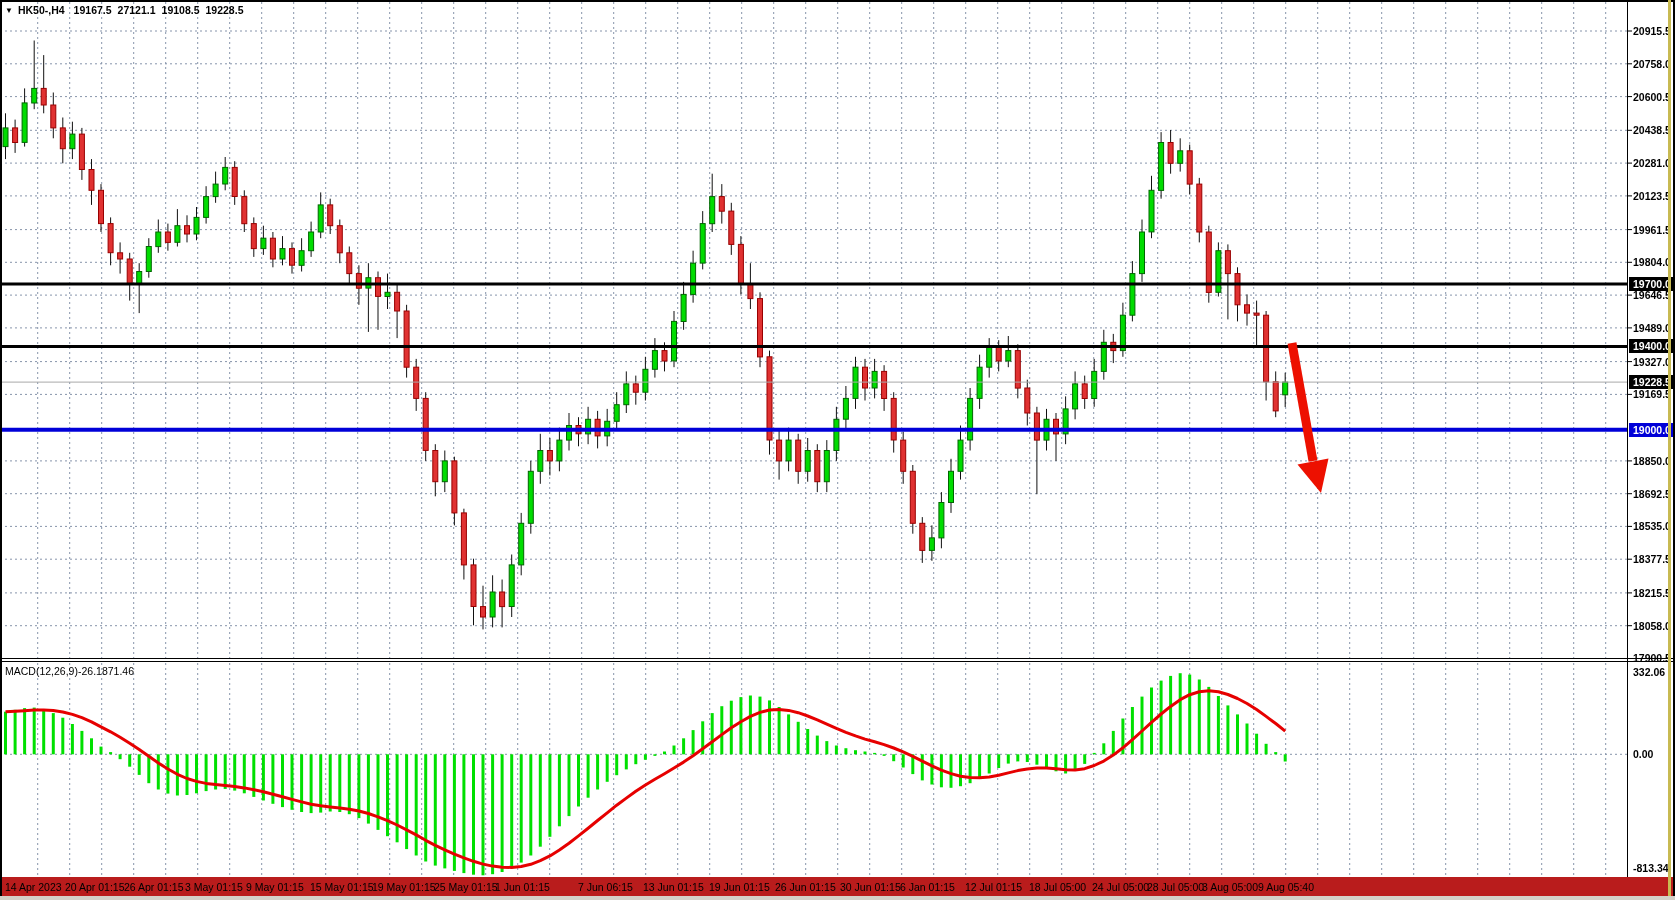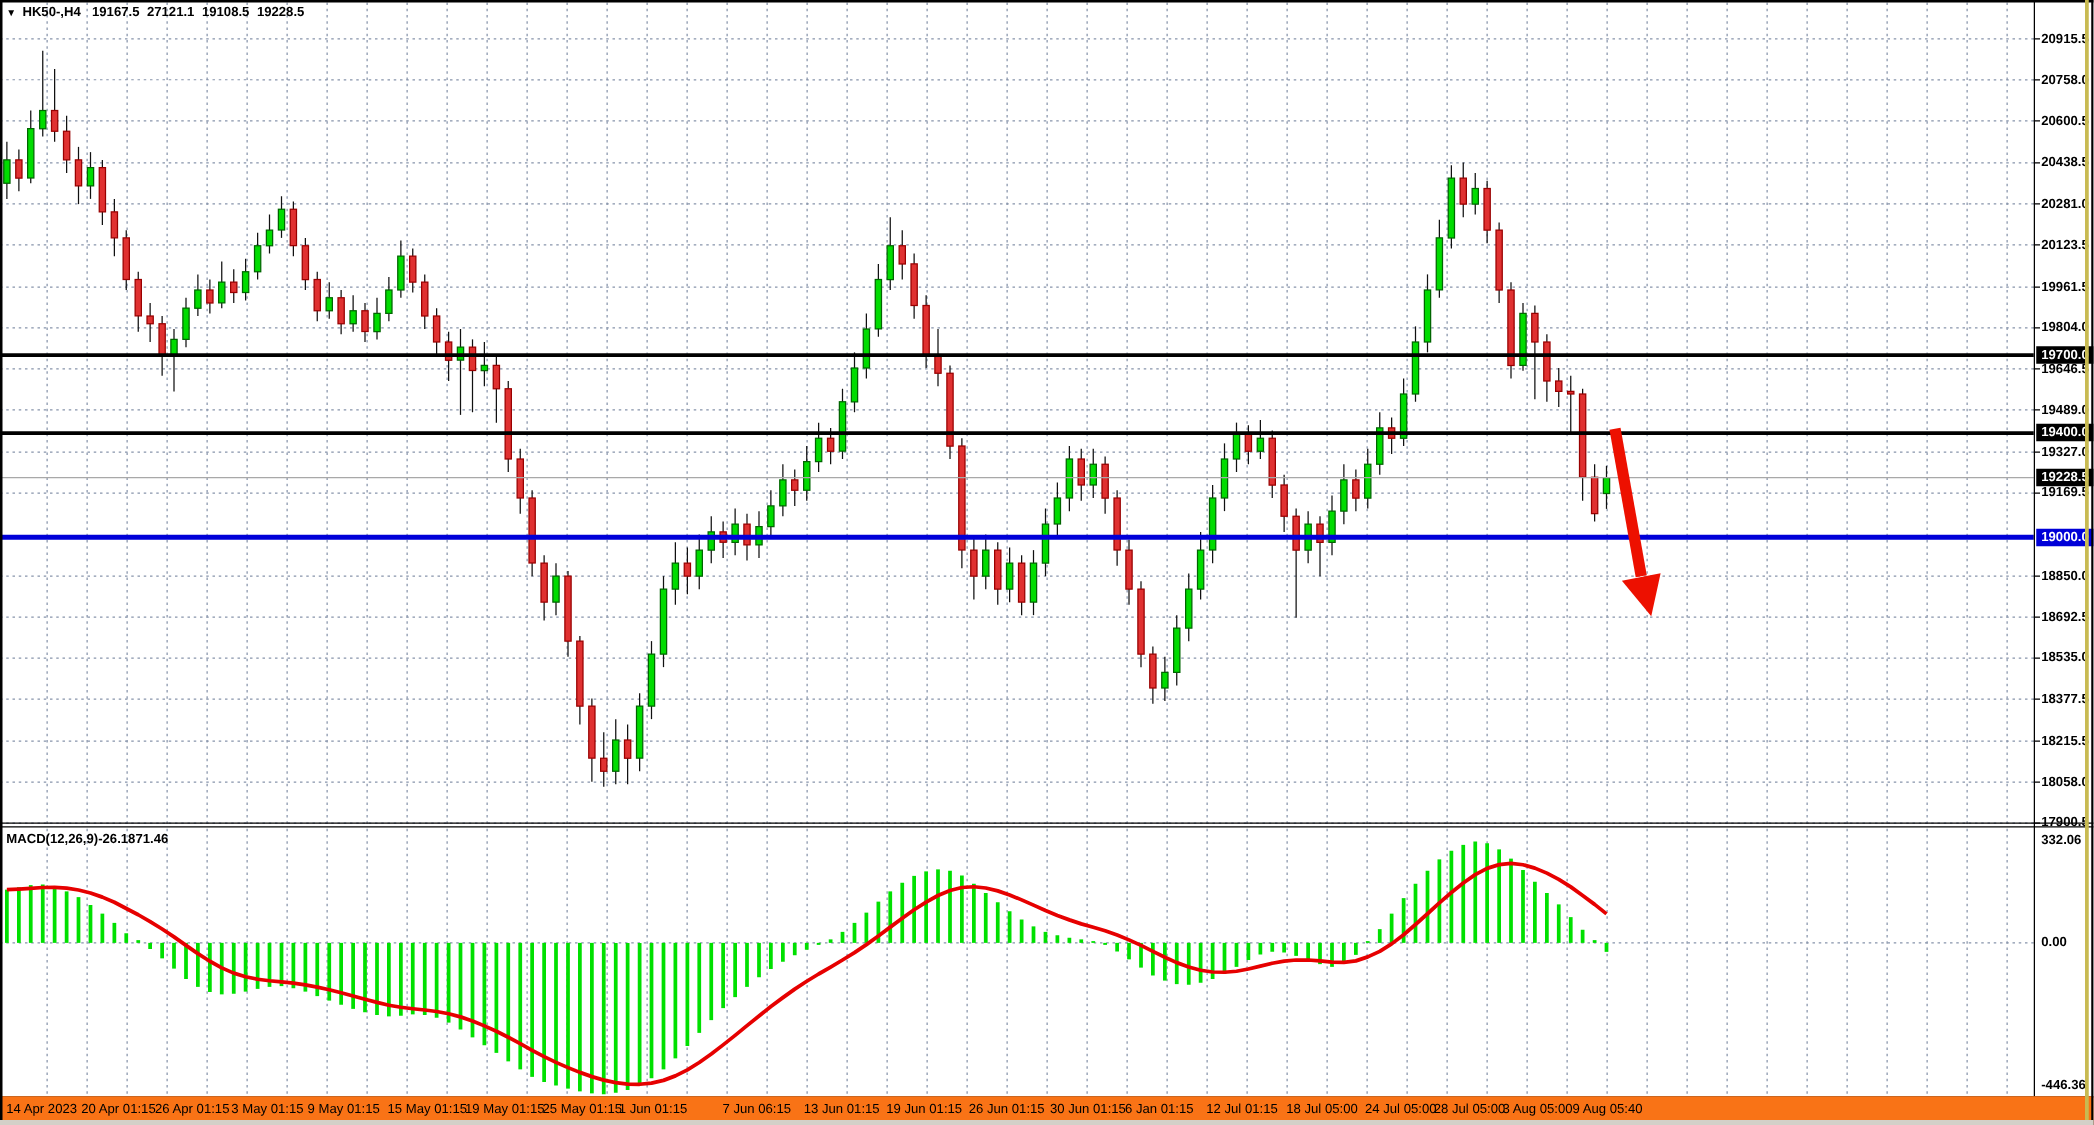--- a/index.html
+++ b/index.html
@@ -4,28 +4,28 @@
 <style>
   html,body{margin:0;padding:0;background:#ffffff;}
   .screen{position:relative;width:1675px;height:900px;background:#fff;overflow:hidden;
           font-family:"Liberation Sans",sans-serif;color:#000;}
   #chart-svg{position:absolute;left:0;top:0;}
   .chart-title{position:absolute;left:5px;top:4px;font-size:10.5px;font-weight:700;
                display:flex;align-items:center;white-space:nowrap;z-index:6;}
   .chart-title .tri{font-size:8px;margin-right:5px;}
   .chart-title .sym{margin-right:9px;}
   .chart-title .q{margin-right:6px;text-align:center;}
-  .macd-title{position:absolute;left:5px;top:665px;font-size:10.5px;font-weight:700;
+  .macd-title{position:absolute;left:5px;top:665px;font-size:10.5px;font-weight:400;
               display:flex;align-items:center;white-space:nowrap;z-index:6;}
   .macd-title .q{margin-left:0;}
   #price-axis{position:absolute;left:1627px;top:0;width:48px;height:877px;z-index:5;}
   .ytick{position:absolute;left:6px;height:14px;line-height:14px;font-size:10.5px;
          font-weight:700;color:#000;white-space:nowrap;}
   .ytick.badge{left:2px;width:42px;color:#fff;padding-left:4px;}
-  #time-axis{position:absolute;left:0;top:877px;width:1675px;height:23px;z-index:5;background:#f97316;}
+  #time-axis{position:absolute;left:0;top:877px;width:1675px;height:23px;z-index:5;background:#b91c1c;}
   .xtick{position:absolute;top:4px;font-size:10.5px;color:#000;white-space:nowrap;}
   .edge{position:absolute;background:#000;z-index:7;}
   .right-strip{position:absolute;left:1668px;top:0;width:3px;height:896px;background:#c8ba52;z-index:7;}
   .bottom-band{position:absolute;left:0;top:896px;width:1675px;height:4px;background:#d4d0c8;z-index:7;}
 </style>
 </head>
 <body>
 
 <div class="screen">
   <svg id="chart-svg" width="1675" height="900">
@@ -680,21 +680,21 @@
       <div class="ytick" style="top:552px">18377.5</div>
       <div class="ytick" style="top:586px">18215.5</div>
       <div class="ytick" style="top:619px">18058.0</div>
       <div class="ytick" style="top:651px">17900.5</div>
       <div class="ytick badge" style="top:277px;background:#000000">19700.0</div>
       <div class="ytick badge" style="top:339px;background:#000000">19400.0</div>
       <div class="ytick badge" style="top:375px;background:#000000">19228.5</div>
       <div class="ytick badge" style="top:423px;background:#0000d8">19000.0</div>
       <div class="ytick" style="top:665px">332.06</div>
       <div class="ytick" style="top:747px">0.00</div>
-      <div class="ytick" style="top:861px">-446.36</div>
+      <div class="ytick" style="top:861px">-813.34</div>
     </div>
   <div id="time-axis">
       <div class="xtick" style="left:5px">14 Apr 2023</div>
       <div class="xtick" style="left:65px">20 Apr 01:15</div>
       <div class="xtick" style="left:124px">26 Apr 01:15</div>
       <div class="xtick" style="left:185px">3 May 01:15</div>
       <div class="xtick" style="left:246px">9 May 01:15</div>
       <div class="xtick" style="left:310px">15 May 01:15</div>
       <div class="xtick" style="left:372px">19 May 01:15</div>
       <div class="xtick" style="left:434px">25 May 01:15</div>

